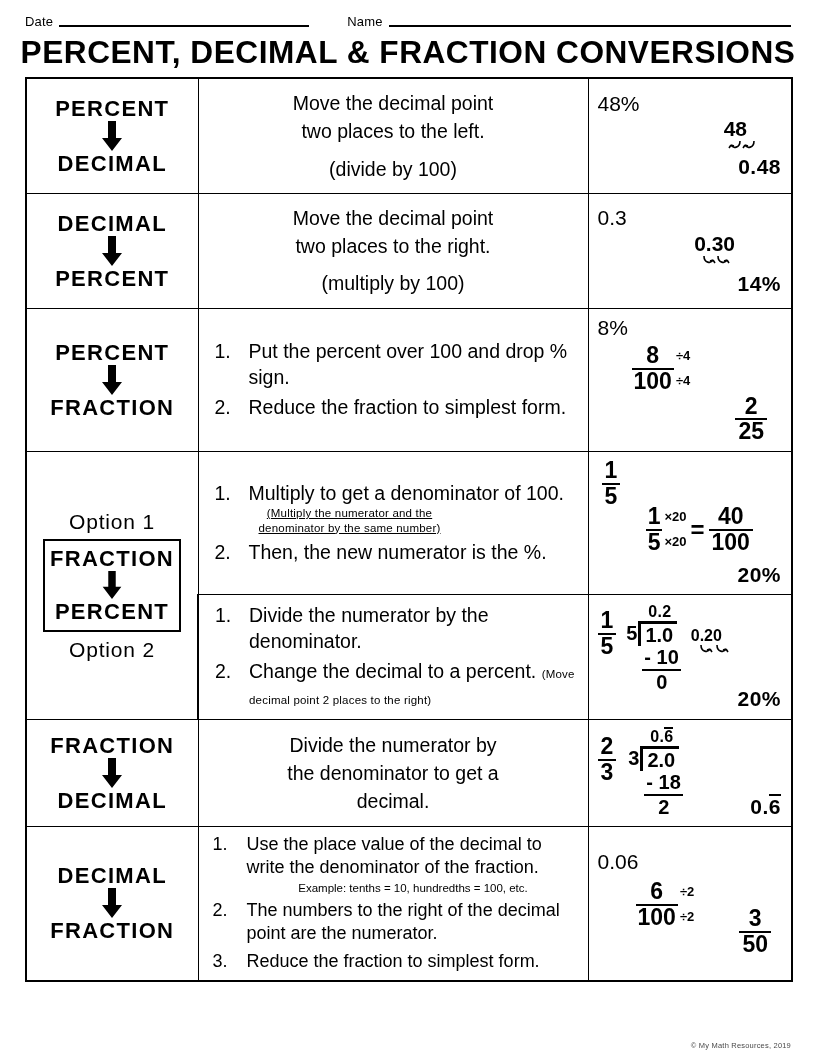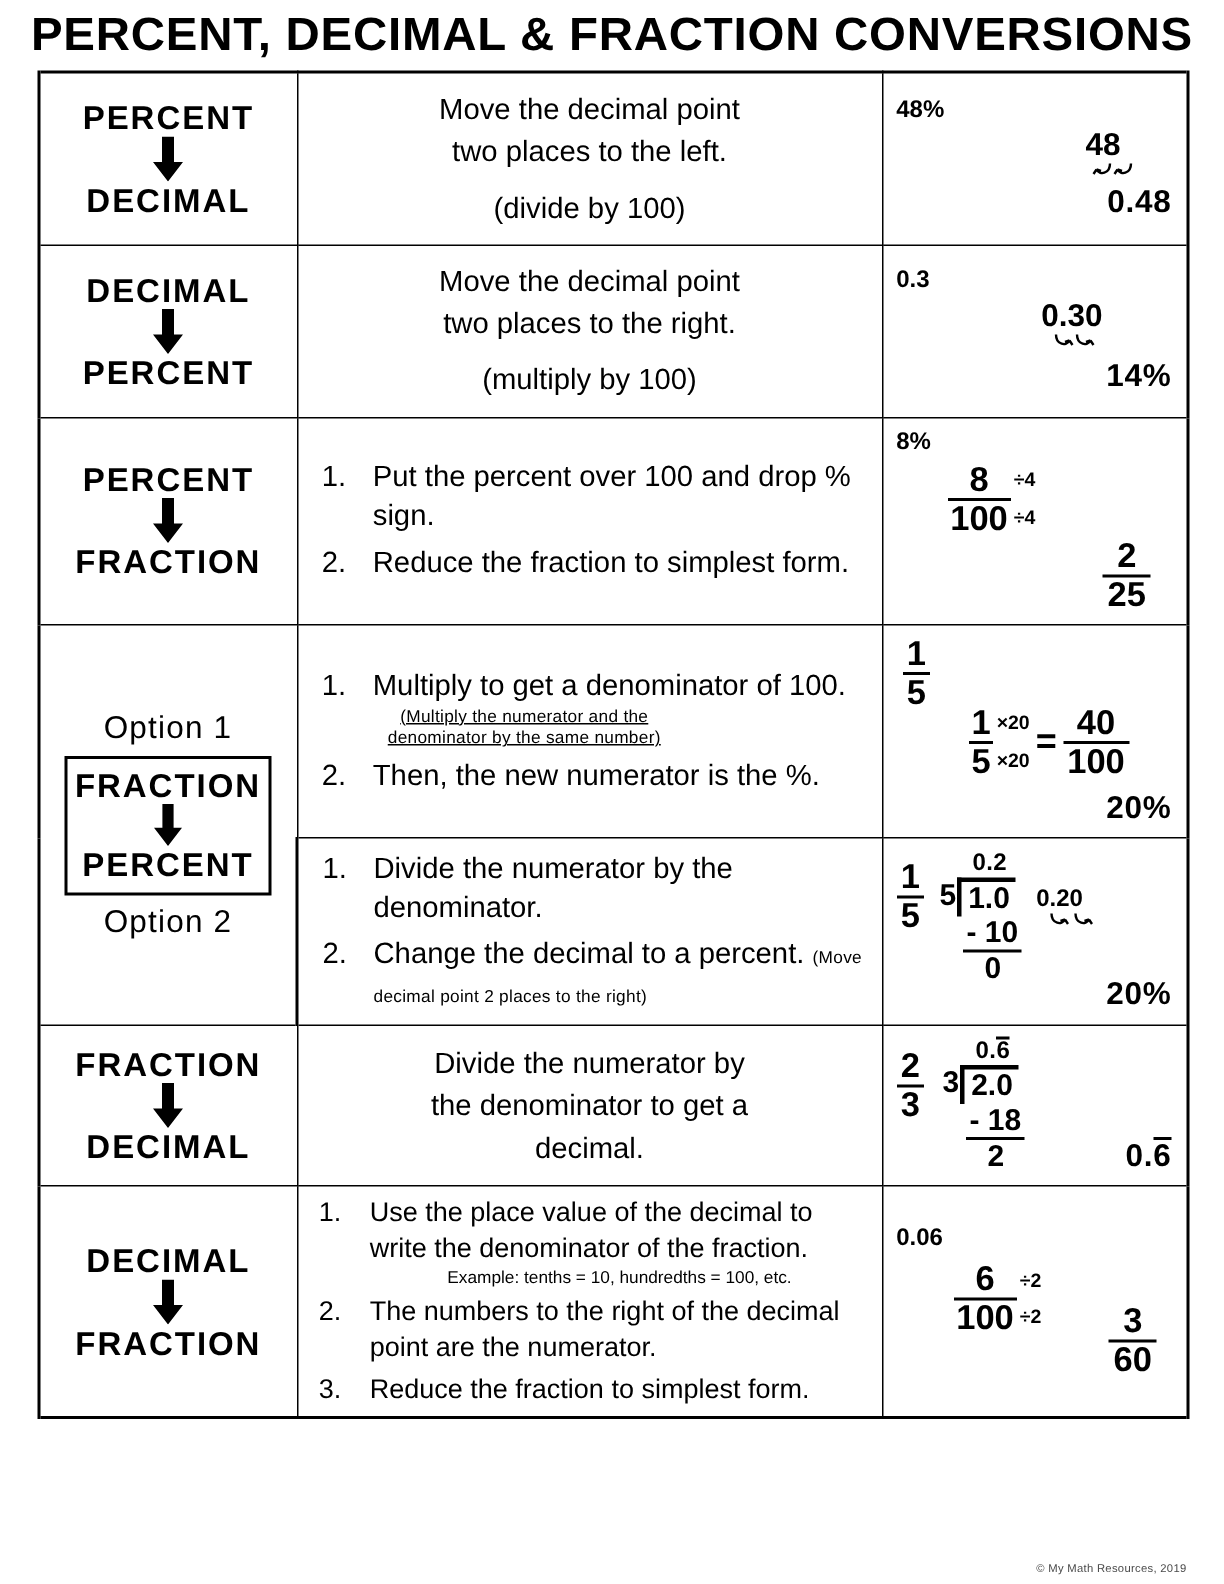--- a/index.html
+++ b/index.html
@@ -159,22 +159,22 @@
   }
 
   
   .ex-cell {
     padding: 7px 10px 7px 9px;
     position: relative;
     height: 100%;
     box-sizing: border-box;
   }
   .ex-start {
-    font-size: 16px;
-    font-weight: 700;
+    font-size: 21px;
+    font-weight: 400;
     line-height: 1.1;
   }
   .ex-row {
     display: flex;
     align-items: center;
     justify-content: flex-end;
     gap: 5px;
   }
   .ex-right {
     text-align: right;
@@ -283,20 +283,27 @@
     color: #4a4a4a;
   }
 
   .eq { font-size: 24px; font-weight: 700; }
 </style>
 </head>
 <body>
 
 <div class="page">
 
+  <div class="namedate">
+    <span class="nd-label">Date</span>
+    <span class="nd-rule date-rule"></span>
+    <span class="nd-gap"></span>
+    <span class="nd-label">Name</span>
+    <span class="nd-rule name-rule"></span>
+  </div>
 
   <div class="title">PERCENT, DECIMAL &amp; FRACTION CONVERSIONS</div>
 
   <table class="tbl">
     <colgroup>
       <col class="c-label">
         <col class="c-rule">
         <col class="c-ex">
     </colgroup>
     <tbody>
@@ -625,21 +632,21 @@
               </span>
               <span class="fa-side">
                 <span>÷2</span>
                 <span>÷2</span>
               </span>
             </span>
           </div>
           <div class="ex-row" style="margin:-22px 10px 0 0;">
             <span class="frac f22">
               <span class="n">3</span>
-              <span class="d">60</span>
+              <span class="d">50</span>
             </span>
           </div>
         </div>
       </td>
     </tr>
 
     </tbody>
   </table>
 
   <div class="credit">© My Math Resources, 2019</div>

